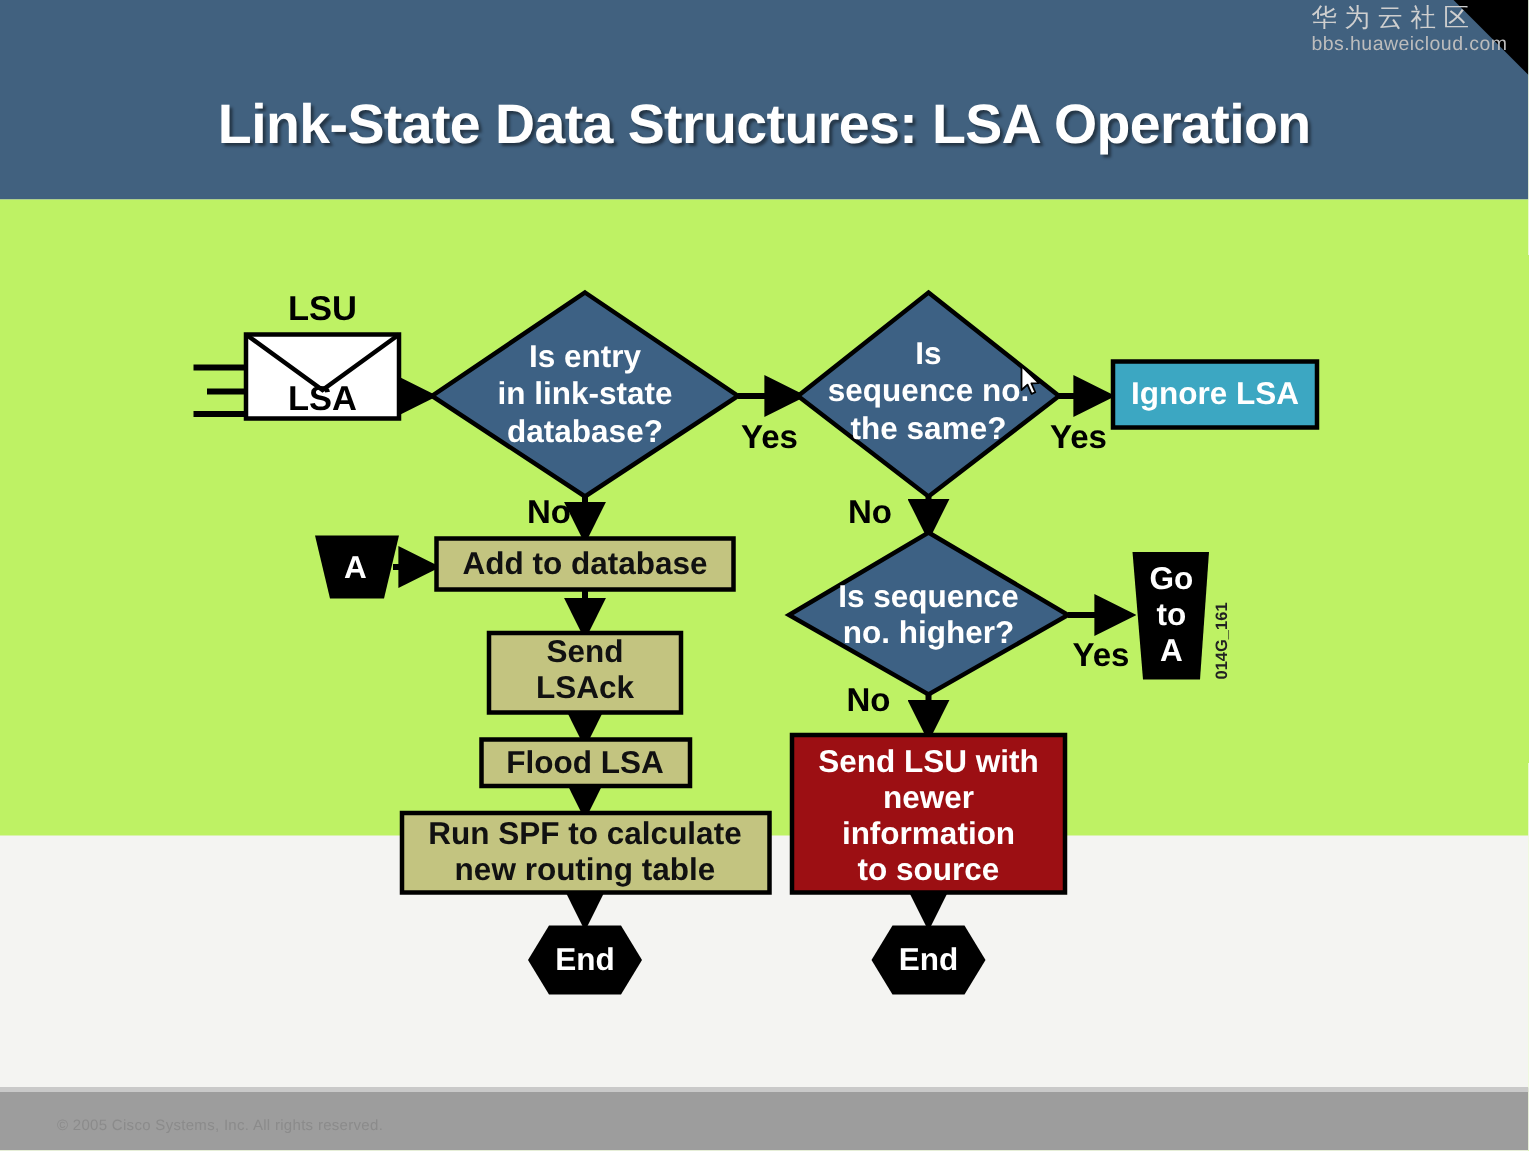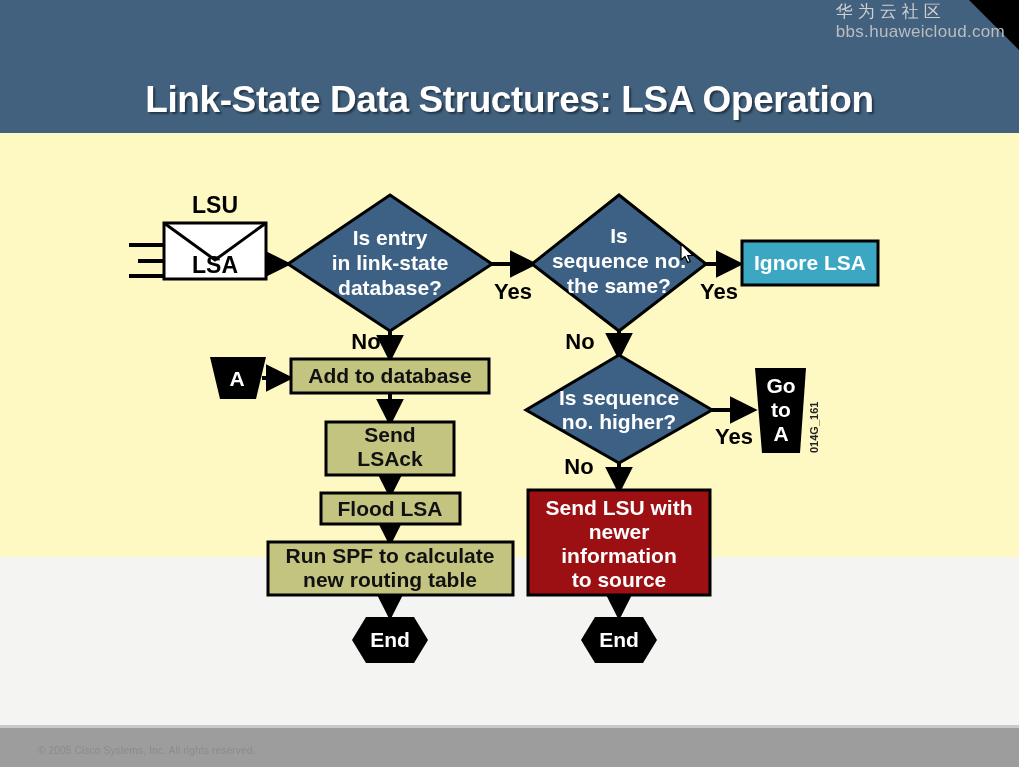--- a/index.html
+++ b/index.html
@@ -35,29 +35,28 @@
     position: absolute;
     left: 0; top: 62px;
     width: 1019px;
     text-align: center;
     color: #ffffff;
     font-size: 37px;
     font-weight: bold;
     letter-spacing: -0.4px;
     text-shadow: 2px 2px 2px rgba(0,0,0,0.45);
     white-space: nowrap;
-    margin-top: 17px;
   }
   
   #canvas-wrap {
     position: absolute;
     left: 0; top: 133px;
     width: 1019px;
     height: 424px;
-    background: #fef9c3;
+    background: #bef264;
   }
   svg#flow { display: block; }
   .shp-stroke { stroke: #000000; stroke-width: 3; }
   .lbl {
     font-family: "Liberation Sans", sans-serif;
     font-weight: bold;
     text-anchor: middle;
     dominant-baseline: middle;
   }
   .lbl-dia {
@@ -99,21 +98,21 @@
     position: absolute;
     right: 14px; top: 2px;
     line-height: 1.15;
   }
   #wm-cn {
     font-size: 17px;
     color: #cfcfcf;
     letter-spacing: 5px;
   }
   #wm-url {
-    font-size: 17px;
+    font-size: 13px;
     color: #bdbdbd;
     letter-spacing: 0.3px;
   }
   .side-code {
     font-size: 11px;
     fill: #222222;
     font-family: "Liberation Sans", sans-serif;
     font-weight: bold;
   }
 </style>

